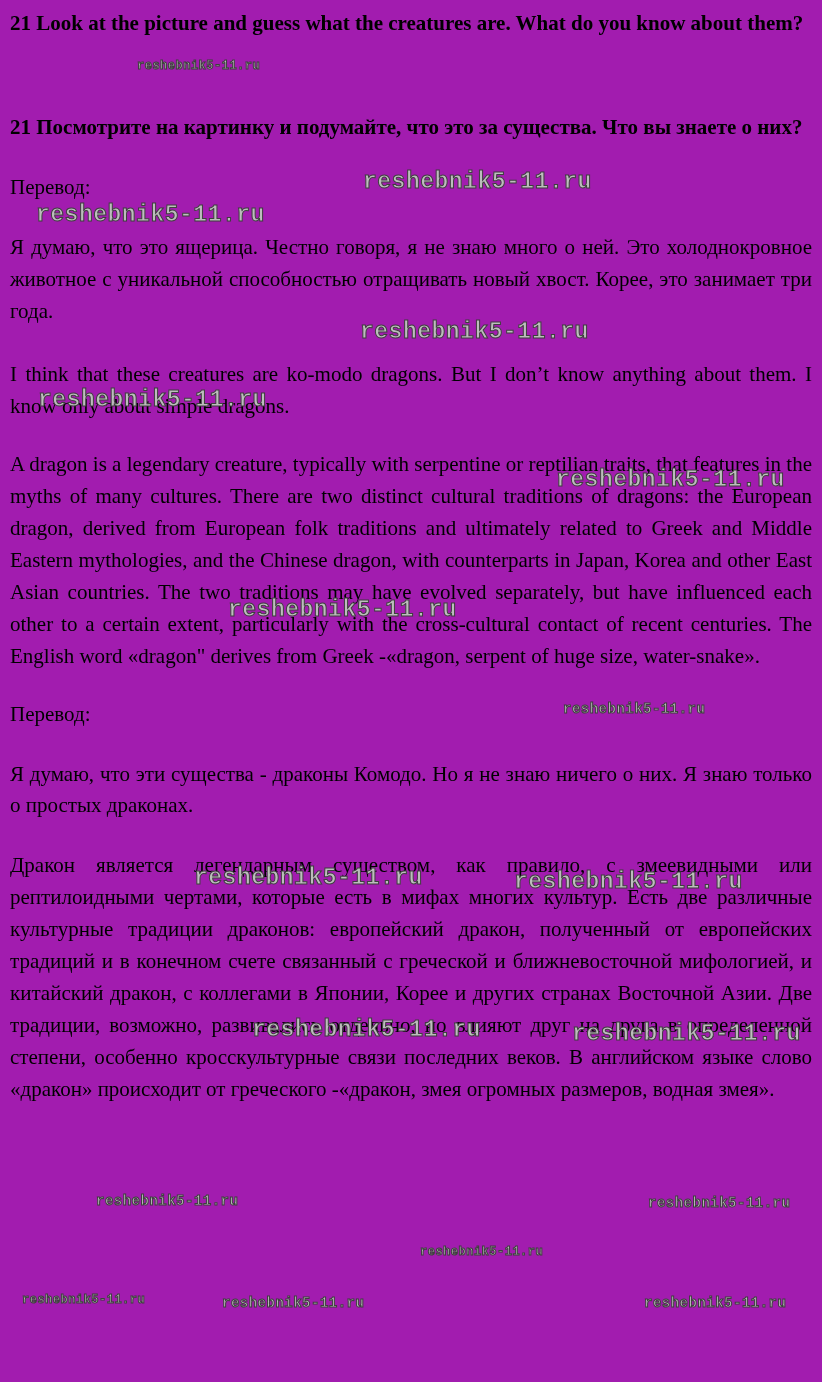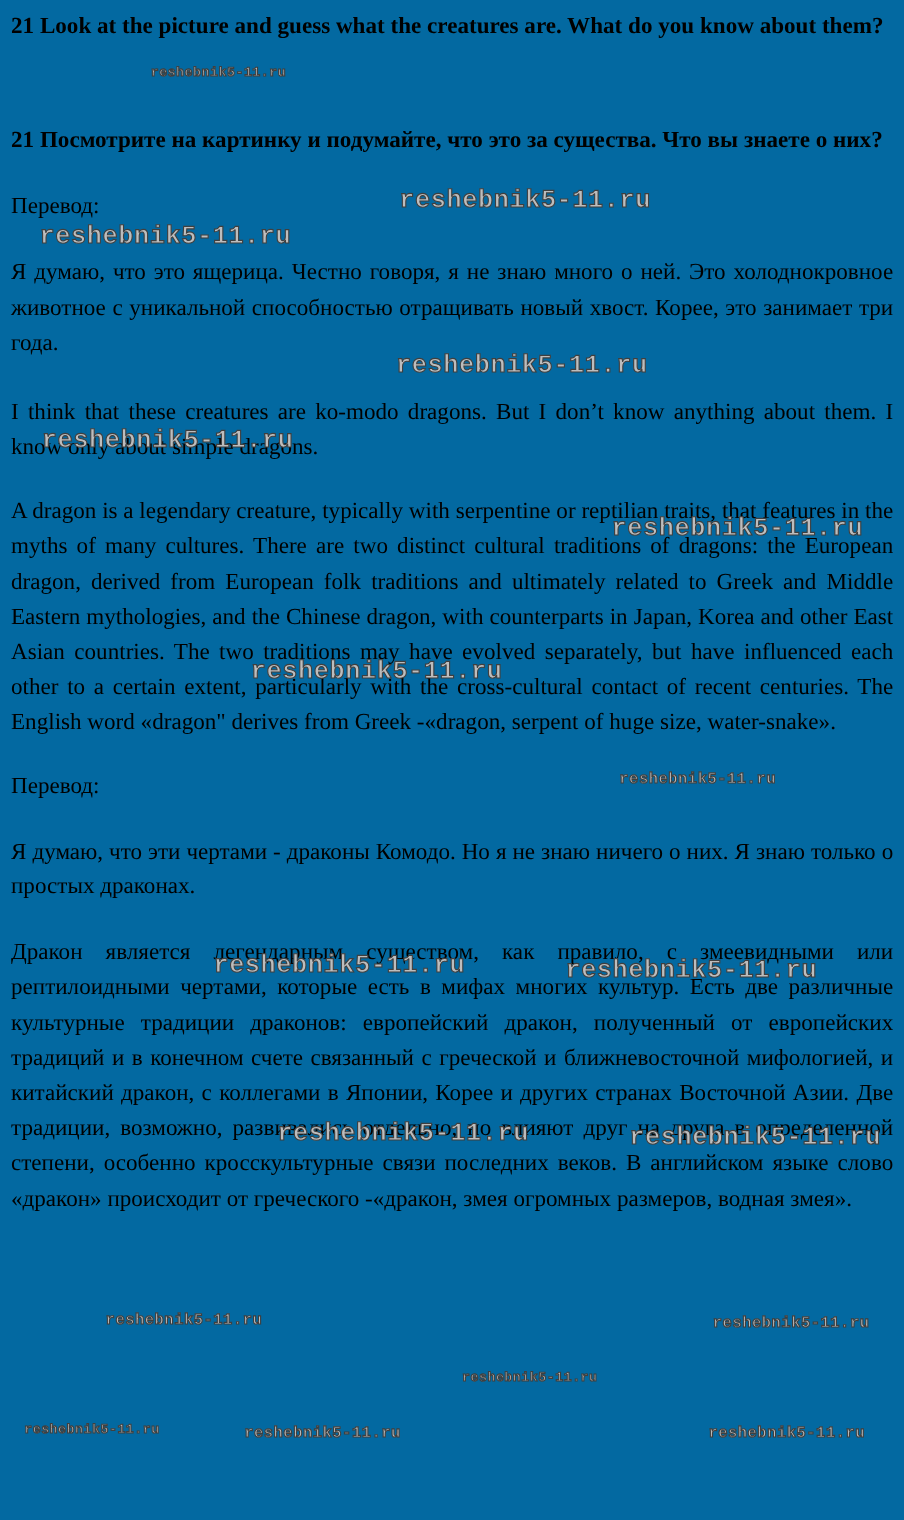--- a/index.html
+++ b/index.html
@@ -6,21 +6,21 @@
     margin: 0;
     padding: 0;
     background: #fff;
   }
   .page {
     position: relative;
     width: 822px;
     min-height: 1382px;
     box-sizing: border-box;
     padding: 6px 10px 20px 10px;
-    background: #0369a1;
+    background: #a21caf;
     font-family: "Liberation Serif", serif;
     font-size: 21px;
     line-height: 1.52;
     color: #000;
     overflow: hidden;
   }
   .heading {
     font-size: 21px;
     font-weight: bold;
     margin: 0;
@@ -61,21 +61,21 @@
   <p class="para center" style="margin-top:28px">Перевод:</p>
 
   <p class="para" style="margin-top:28px">Я думаю, что это ящерица. Честно говоря, я не знаю много о ней. Это холоднокровное животное с уникальной способностью отращивать новый хвост. Корее, это занимает три года.</p>
 
   <p class="para" style="margin-top:32px">I think that these creatures are ko-modo dragons. But I don’t know anything about them. I know only about simple dragons.</p>
 
   <p class="para" style="margin-top:26px">A dragon is a legendary creature, typically with serpentine or reptilian traits, that features in the myths of many cultures. There are two distinct cultural traditions of dragons: the European dragon, derived from European folk traditions and ultimately related to Greek and Middle Eastern mythologies, and the Chinese dragon, with counterparts in Japan, Korea and other East Asian countries. The two traditions may have evolved separately, but have influenced each other to a certain extent, particularly with the cross-cultural contact of recent centuries. The English word «dragon" derives from Greek -«dragon, serpent of huge size, water-snake».</p>
 
   <p class="para center" style="margin-top:26px">Перевод:</p>
 
-  <p class="para" style="margin-top:28px">Я думаю, что эти чертами - драконы Комодо. Но я не знаю ничего о них. Я знаю только о простых драконах.</p>
+  <p class="para" style="margin-top:28px">Я думаю, что эти существа - драконы Комодо. Но я не знаю ничего о них. Я знаю только о простых драконах.</p>
 
   <p class="para" style="margin-top:28px">Дракон является легендарным существом, как правило, с змеевидными или рептилоидными чертами, которые есть в мифах многих культур. Есть две различные культурные традиции драконов: европейский дракон, полученный от европейских традиций и в конечном счете связанный с греческой и ближневосточной мифологией, и китайский дракон, с коллегами в Японии, Корее и других странах Восточной Азии. Две традиции, возможно, развивались отдельно, но влияют друг на друга в определенной степени, особенно кросскультурные связи последних веков. В английском языке слово «дракон» происходит от греческого -«дракон, змея огромных размеров, водная змея».</p>
 
   <span class="wm wm-xs" style="top:44px;  left:137px;">reshebnik5-11.ru</span>
   <span class="wm wm-lg" style="top:152px; left:363px;">reshebnik5-11.ru</span>
   <span class="wm wm-lg" style="top:185px; left:36px;">reshebnik5-11.ru</span>
   <span class="wm wm-lg" style="top:302px; left:360px;">reshebnik5-11.ru</span>
   <span class="wm wm-lg" style="top:370px; left:38px;">reshebnik5-11.ru</span>
   <span class="wm wm-lg" style="top:450px; left:556px;">reshebnik5-11.ru</span>
   <span class="wm wm-lg" style="top:580px; left:228px;">reshebnik5-11.ru</span>

